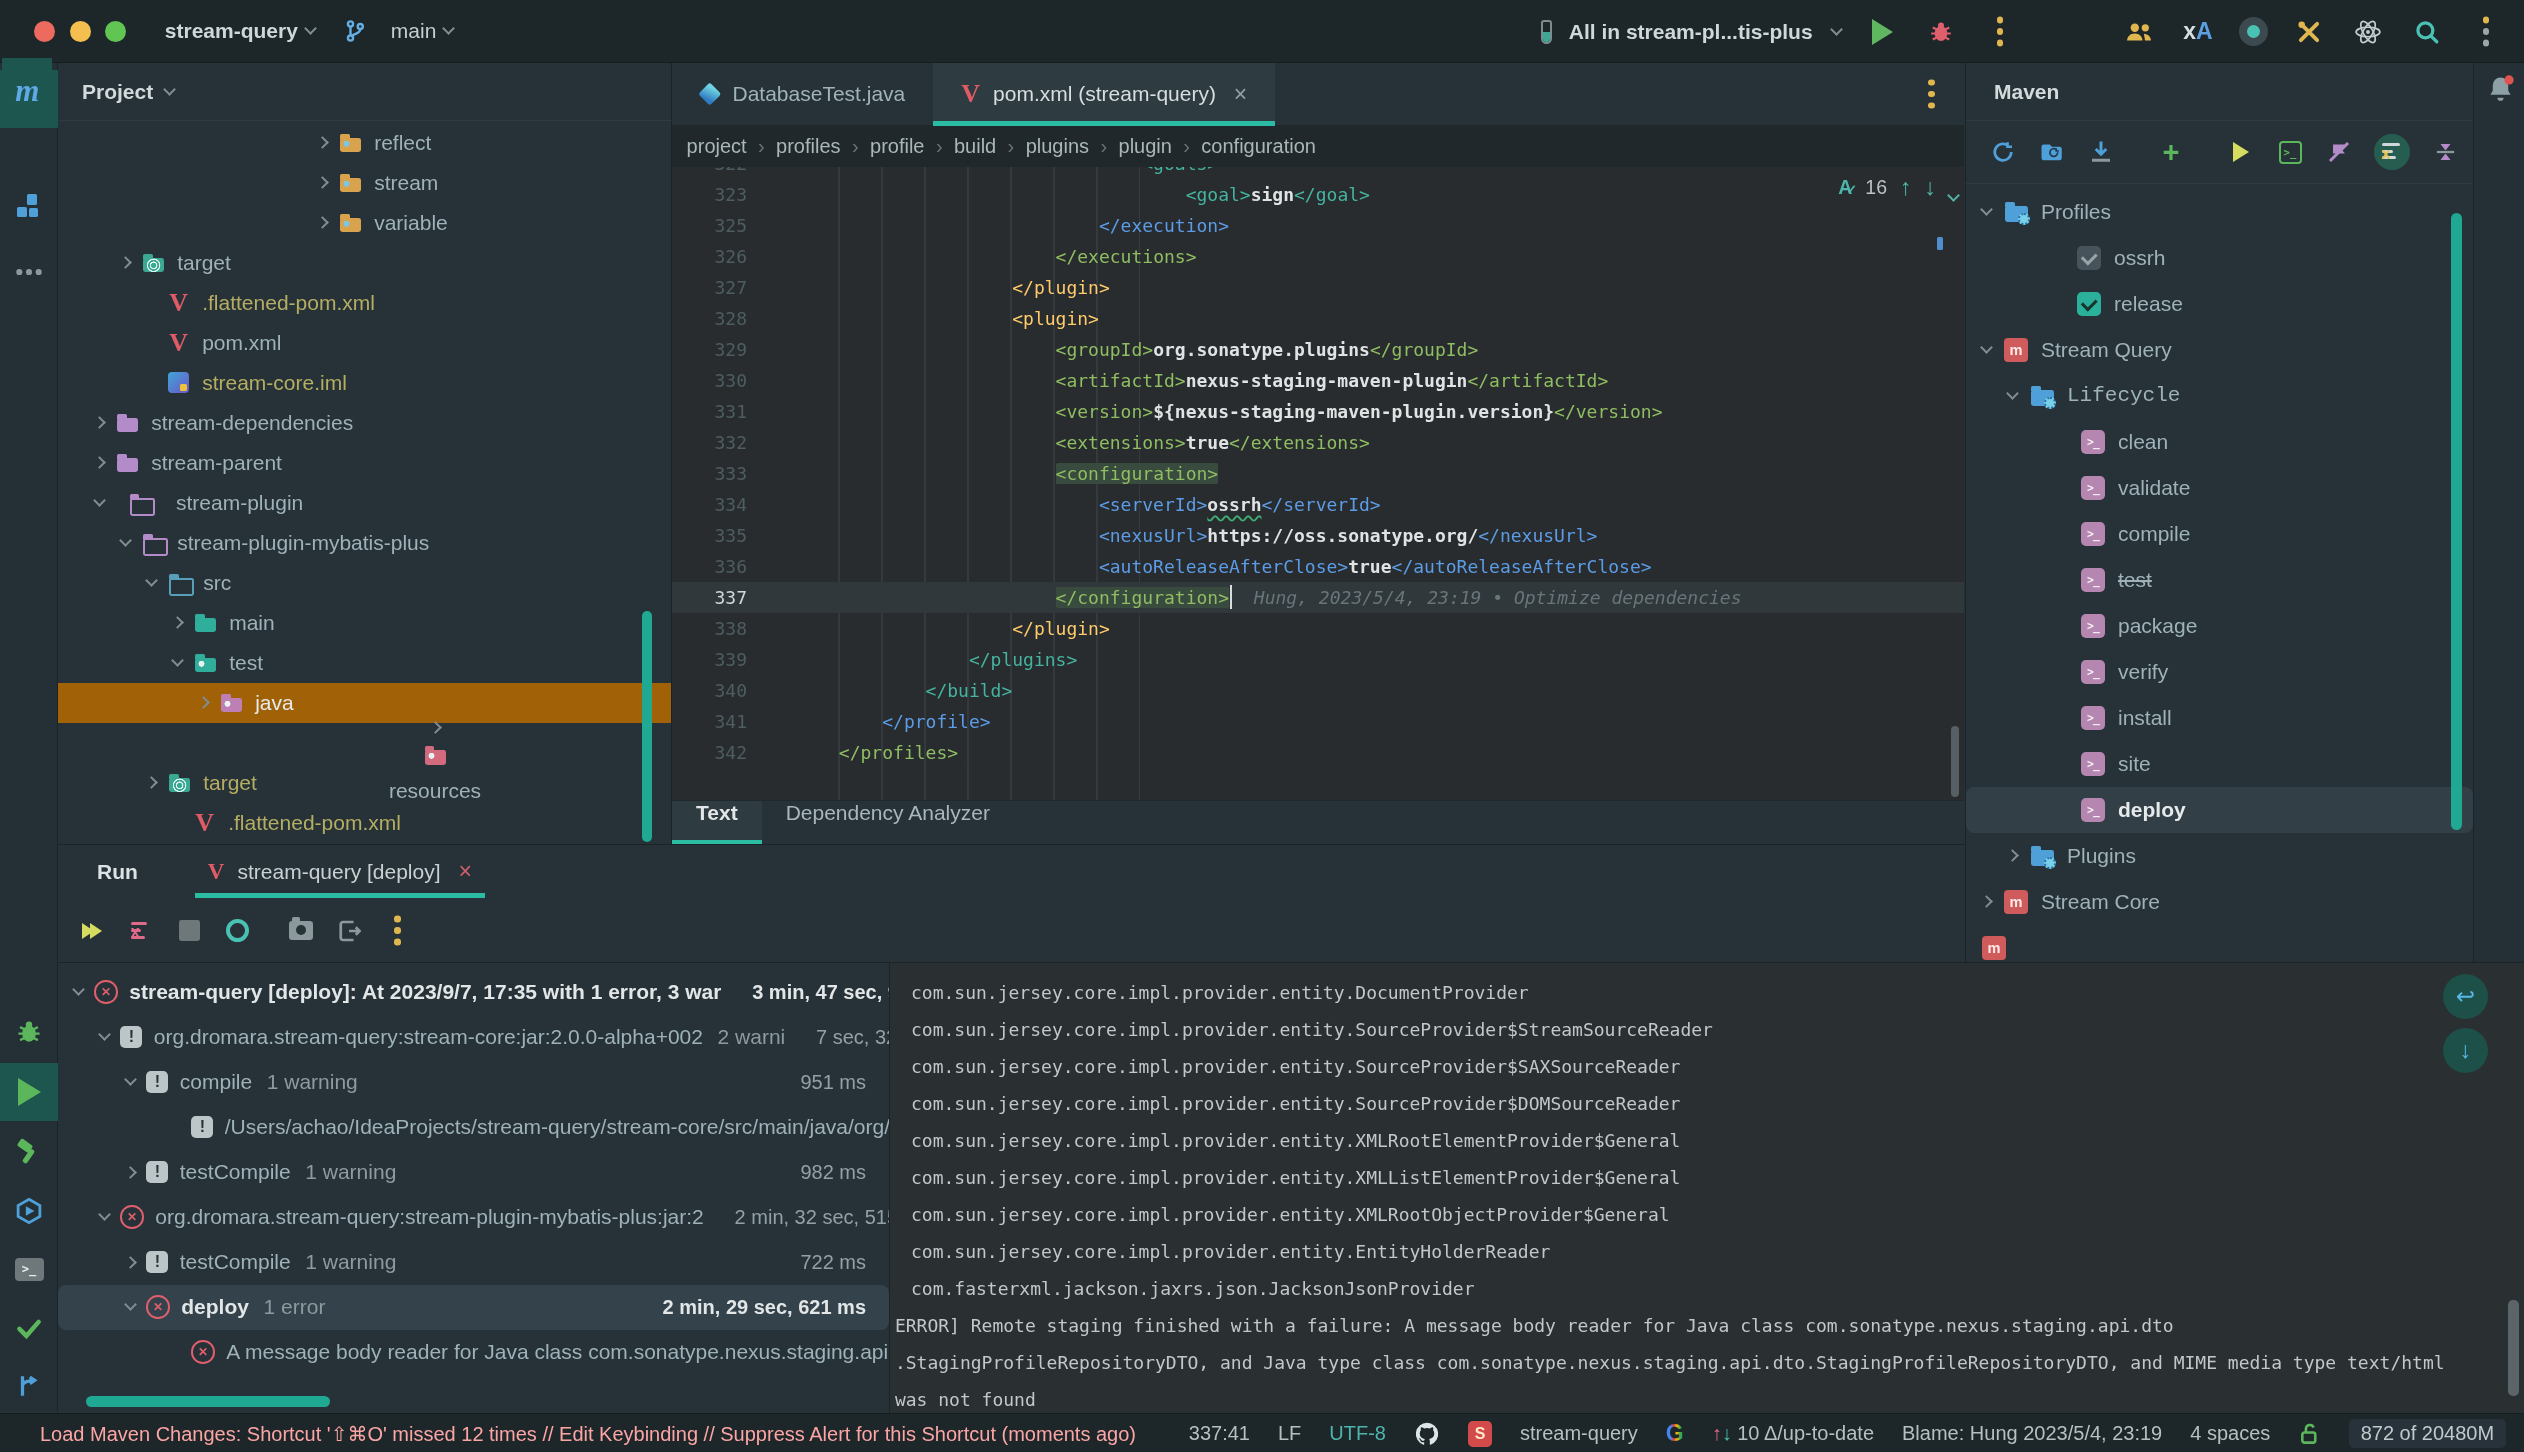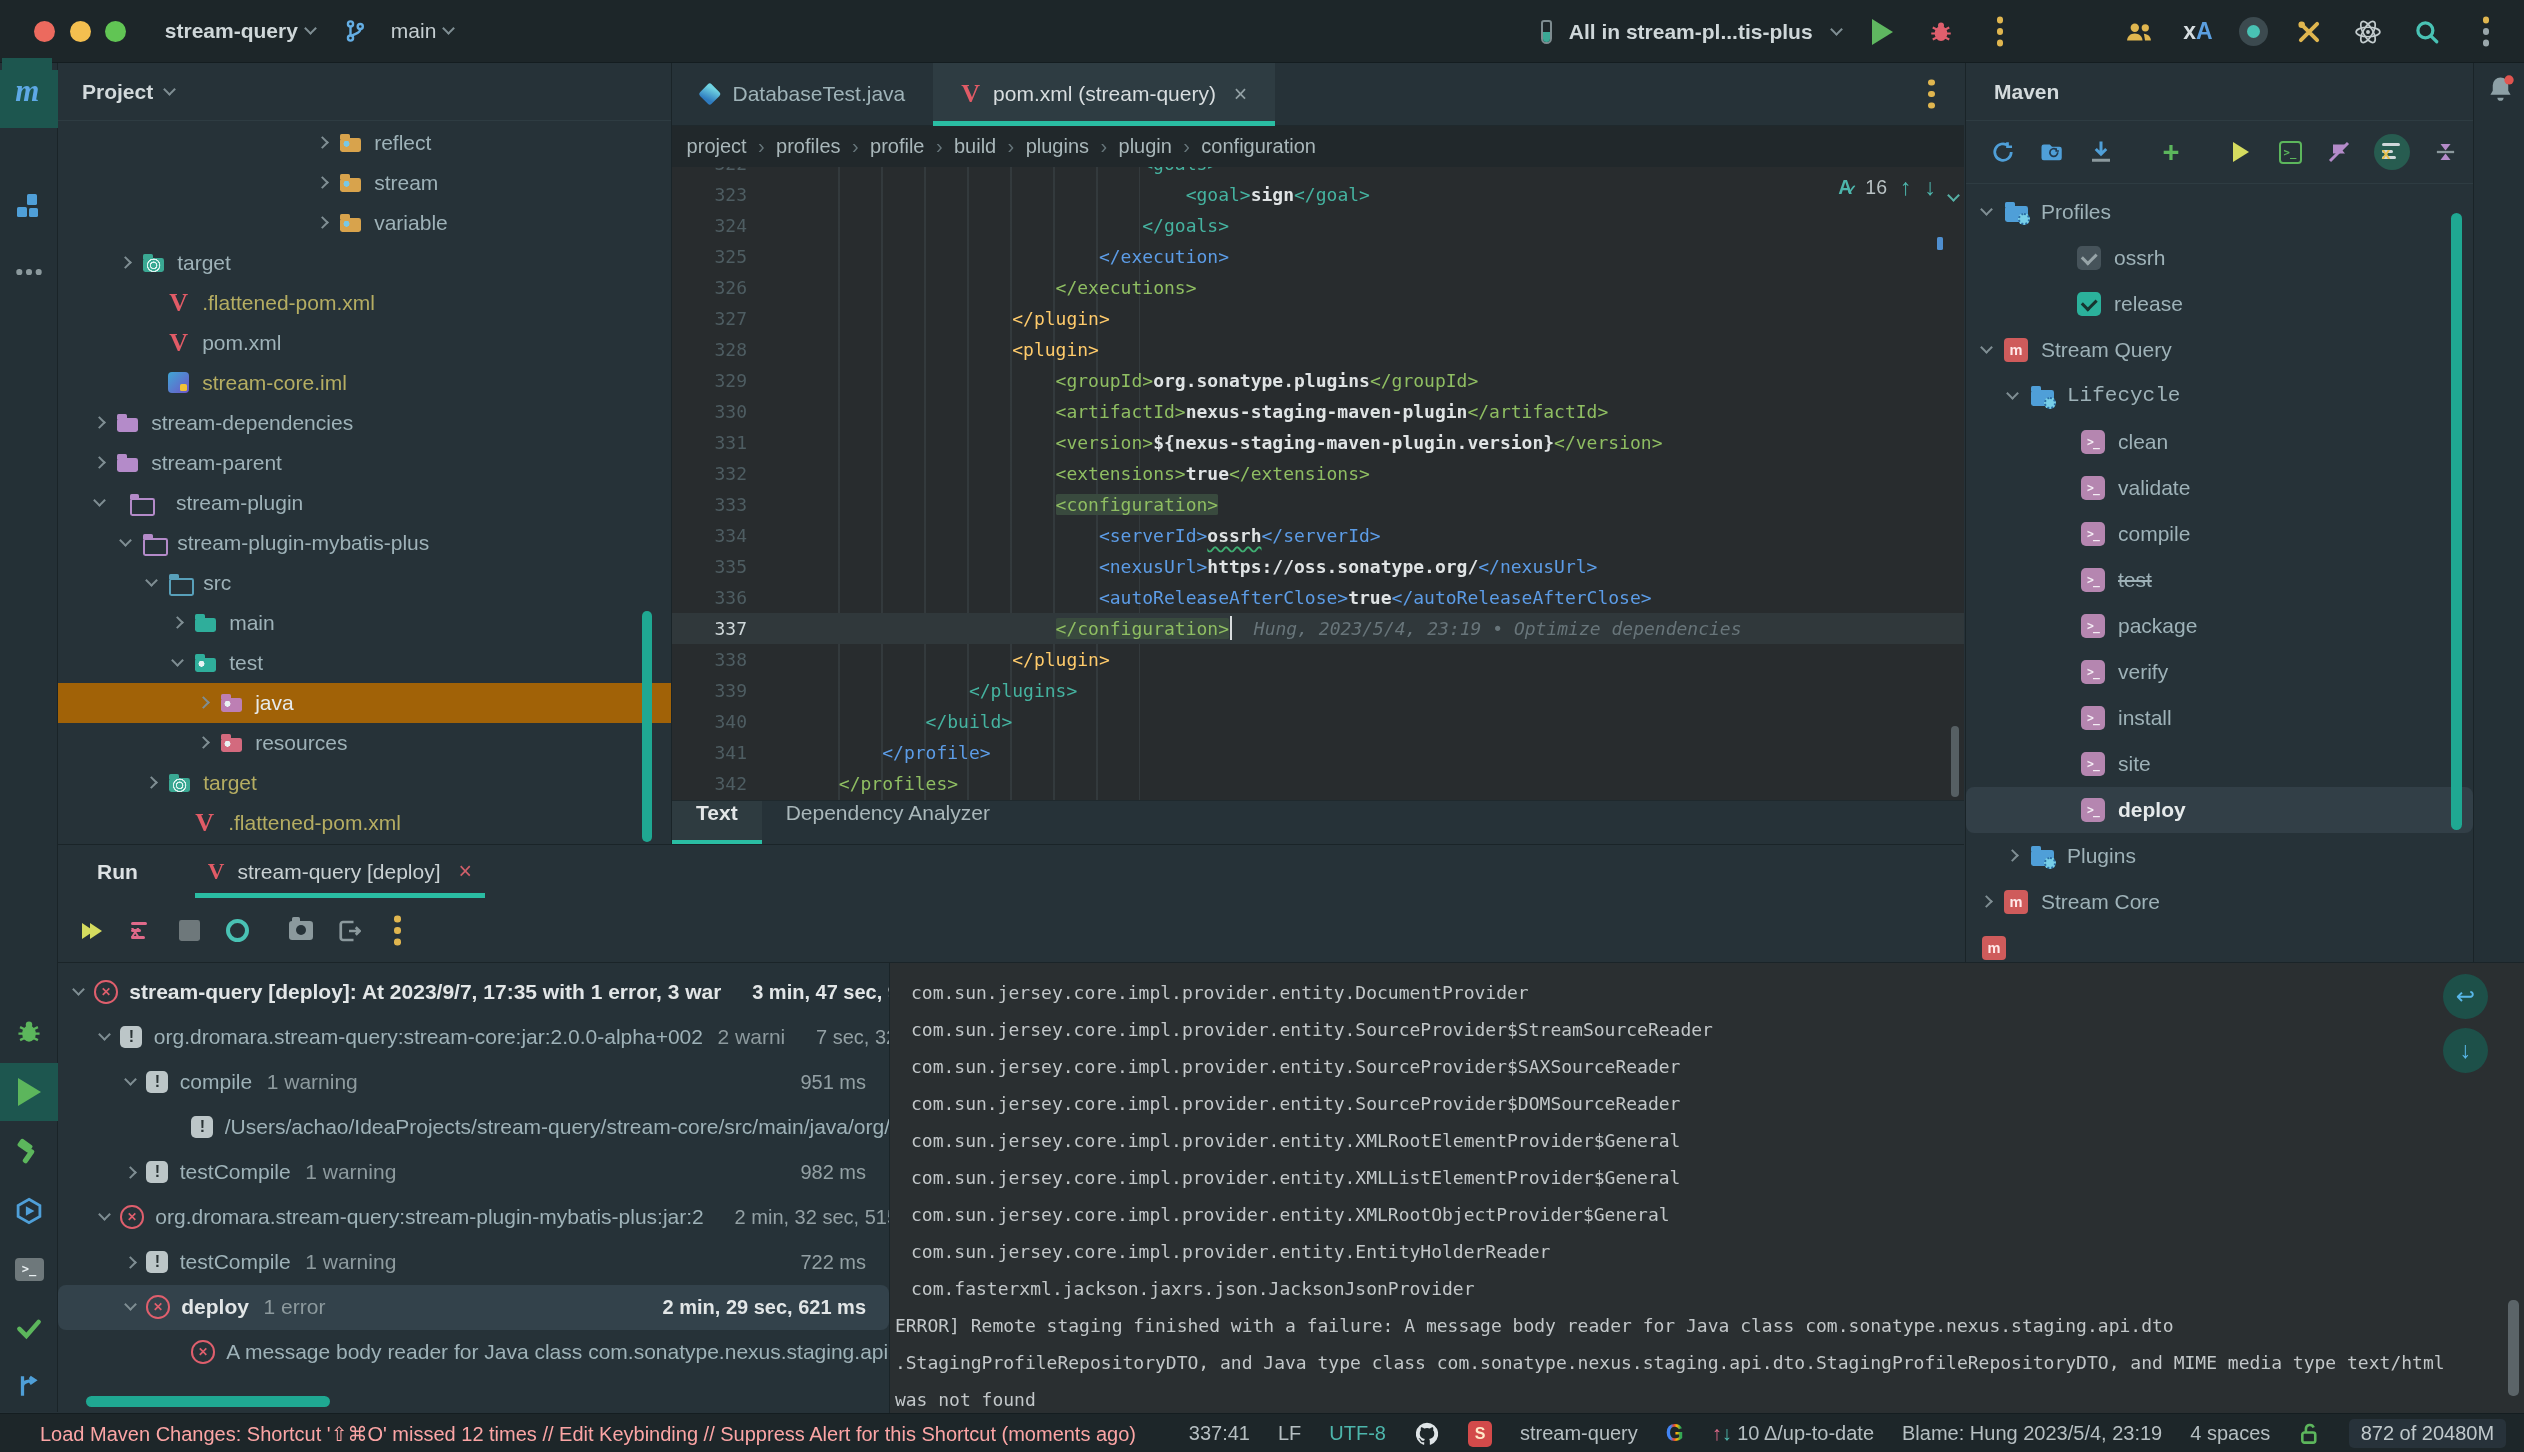--- a/index.html
+++ b/index.html
@@ -408,21 +408,21 @@
         </span>
         <span>test</span>
       </span>
       <span class="prow sel" style="padding-left: 141px;">
         <span class="chev r"></span>
         <span class="ic">
           <span class="fo wdot" style="--fc: #bd7fb4;"></span>
         </span>
         <span>java</span>
       </span>
-      <span class="prow" style="padding-left: 141px;">
+      <span class="prow" style="padding-left: 141px; flex-direction: column;">
         <span class="chev r"></span>
         <span class="ic">
           <span class="fo wdot" style="--fc: #d36a7e;"></span>
         </span>
         <span>resources</span>
       </span>
       <span class="prow" style="padding-left: 89px;">
         <span class="chev r"></span>
         <span class="ic">
           <span class="fo ring" style="--fc: #3aa893;"></span>
@@ -471,24 +471,20 @@
   <div id="codewrap">
     <div class="guides"></div>
     <div id="codelines">
         <span class="cl">
           <span class="ln">322</span>
           <span class="lt"><span class="tp">                                </span><span class="tt">&lt;goals&gt;</span></span>
         </span>
         <span class="cl">
           <span class="ln">323</span>
           <span class="lt"><span class="tp">                                    </span><span class="tt">&lt;goal&gt;</span><span class="tw">sign</span><span class="tt">&lt;/goal&gt;</span></span>
-        </span>
-        <span class="cl">
-          <span class="ln">324</span>
-          <span class="lt"><span class="tp">                                </span><span class="tt">&lt;/goals&gt;</span></span>
         </span>
         <span class="cl">
           <span class="ln">325</span>
           <span class="lt"><span class="tp">                            </span><span class="tb">&lt;/execution&gt;</span></span>
         </span>
         <span class="cl">
           <span class="ln">326</span>
           <span class="lt"><span class="tp">                        </span><span class="tg">&lt;/executions&gt;</span></span>
         </span>
         <span class="cl">

